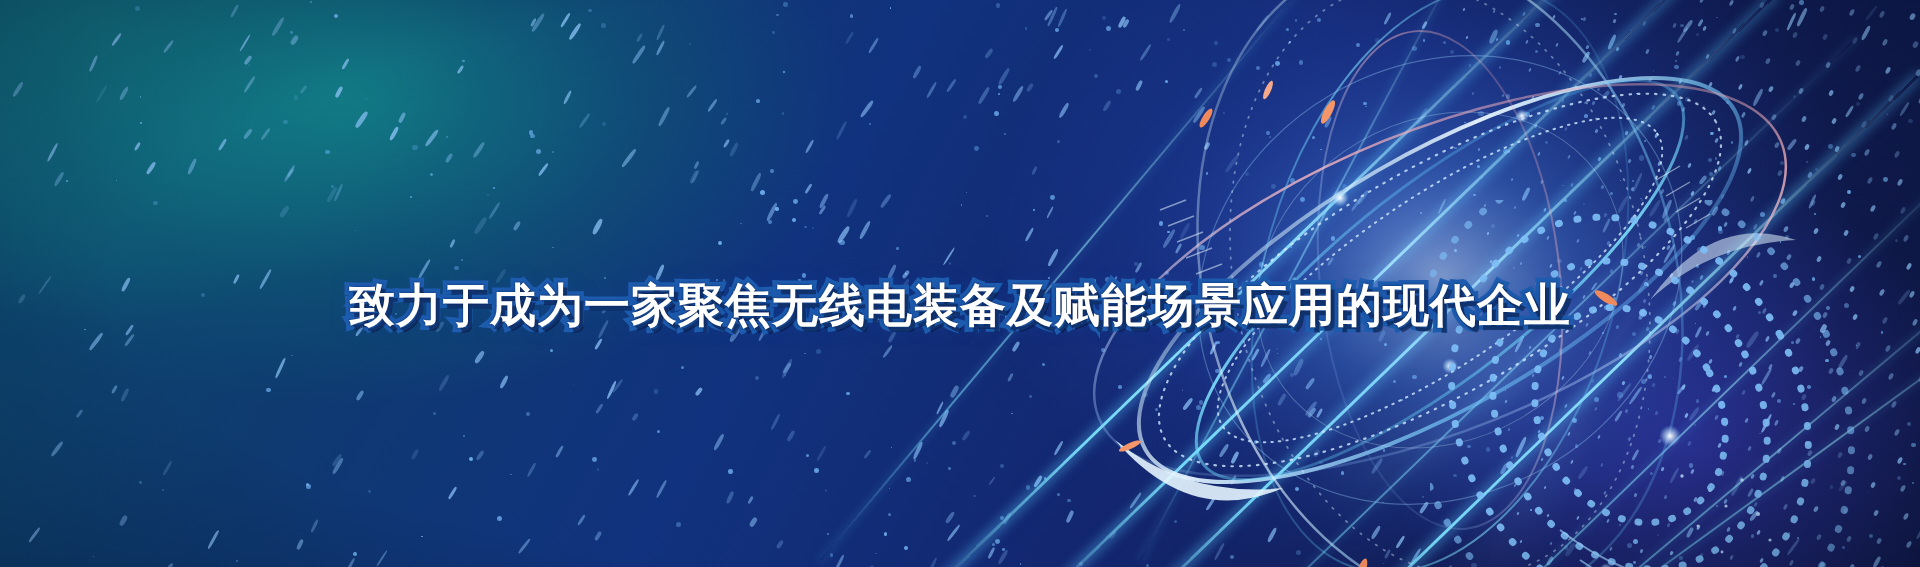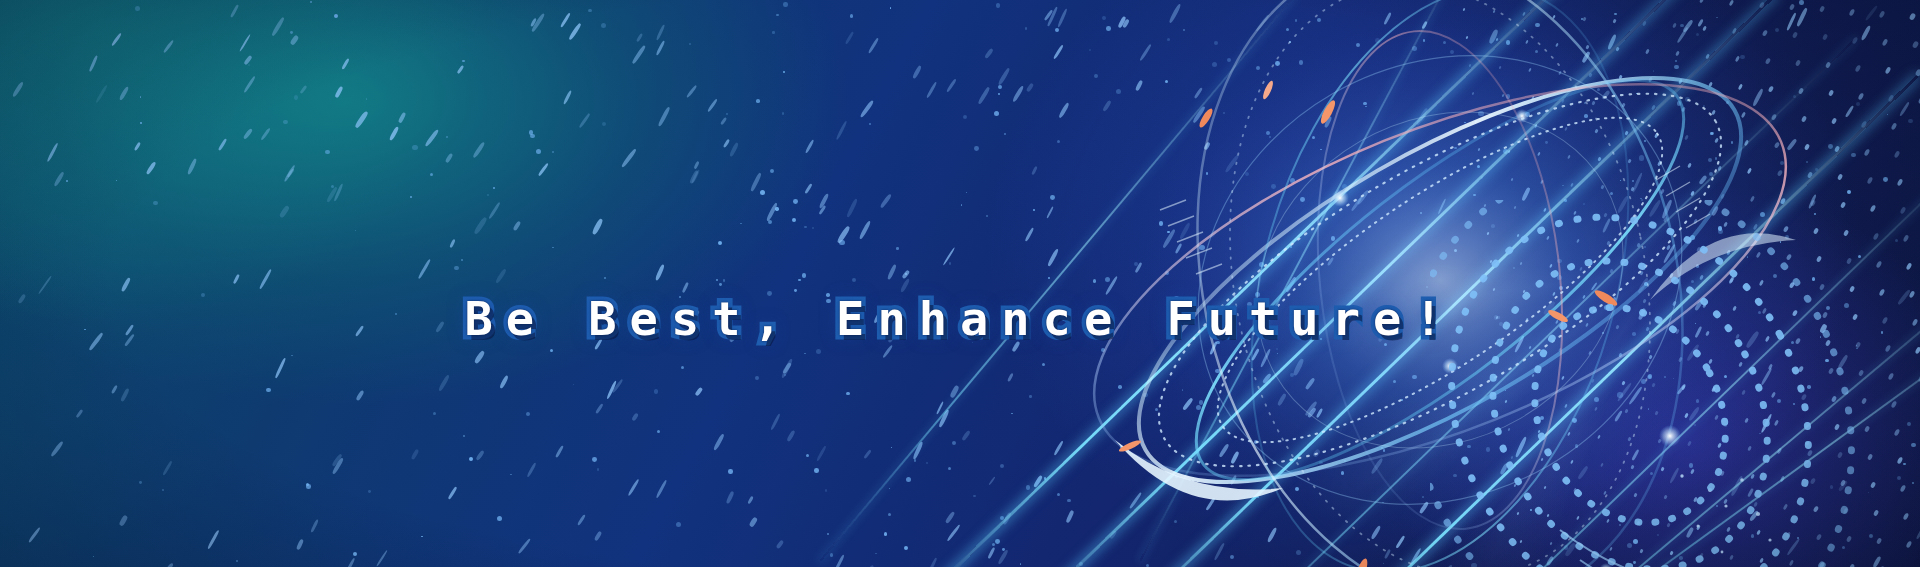--- a/index.html
+++ b/index.html
@@ -1263,17 +1263,17 @@
         <ellipse cx="200" cy="215" rx="212" ry="252" stroke-width="7" stroke-dasharray="1 19" transform="rotate(-28 200 215)" opacity=".7"></ellipse>
       </g>
       <g fill="none" stroke="#9fd4ff" stroke-width="2" opacity=".7">
         <path d="M130 330 q90 70 210 56"></path>
         <path d="M150 360 q96 66 224 50"></path>
       </g>
     </svg>
   </div>
 
   <div class="copy">
-    <div class="line line-en">Be Best, Enhance Future!</div>
+    <div class="line line-cn">致力于成为一家聚焦无线电装备及赋能场景应用的现代企业</div>
   </div>
 
   <div class="vignette"></div>
 </div>
 
 </body></html>

